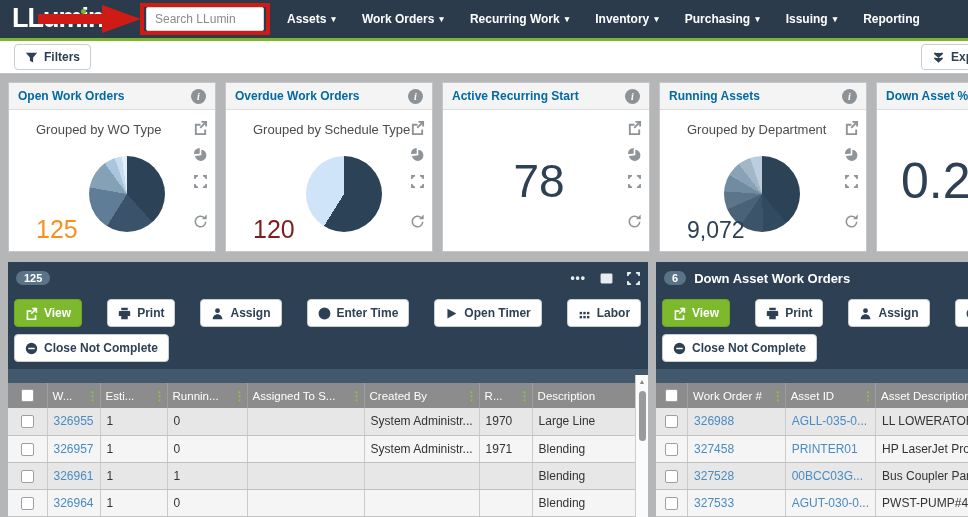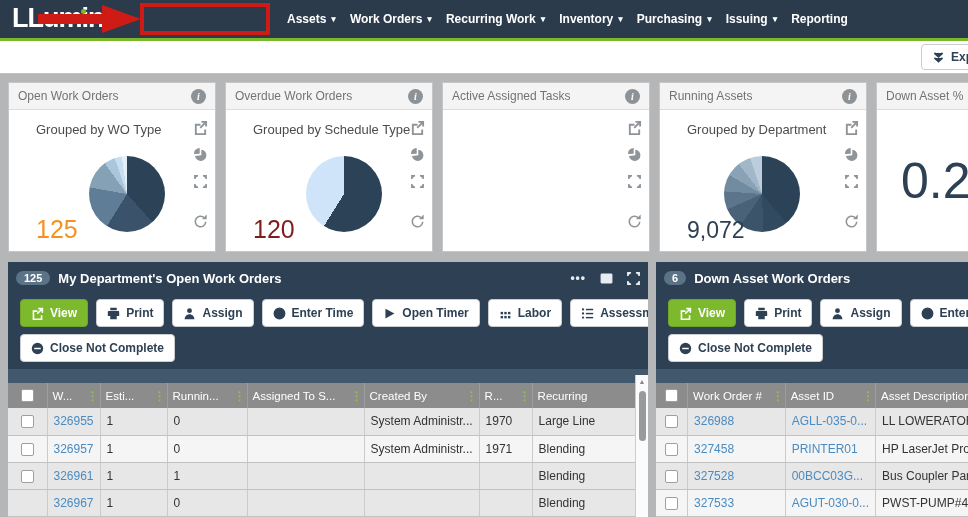--- a/index.html
+++ b/index.html
@@ -8,59 +8,59 @@
 
   
   .navbar { position:absolute; left:0; top:0; width:968px; height:38px; background:#2c3b4c; z-index:4; }
   .greenline { position:absolute; left:0; top:38px; width:968px; height:3px; background:#7ab829; z-index:4; }
   .logo { position:absolute; left:12px; top:3px; font-size:27px; font-weight:700; color:#fff; letter-spacing:-1px; }
   .logo-dot { position:absolute; left:81px; top:9px; width:5px; height:5px; border-radius:50%; background:#7ab829; }
   .search { position:absolute; left:146px; top:7px; width:118px; height:24px; border:1px solid #d6d6d6; border-radius:2px; padding:0 8px; font-size:12px; font-family:"Liberation Sans",sans-serif; color:#333; }
   .search::placeholder { color:#8a8a8a; }
   .anno-rect { position:absolute; left:140px; top:3px; width:130px; height:32px; border:4px solid #ce1b16; z-index:6; pointer-events:none; }
   .anno-arrow { position:absolute; left:38px; top:5px; z-index:6; pointer-events:none; }
-  .menus { position:absolute; left:287px; top:0; height:38px; display:flex; align-items:center; gap:14px; }
+  .menus { position:absolute; left:287px; top:0; height:38px; display:flex; align-items:center; gap:26px; }
   .menu-item { color:#fff; font-size:12px; font-weight:700; display:flex; align-items:center; gap:5px; cursor:pointer; white-space:nowrap; }
   .caret { font-size:9px; line-height:1; }
 
   
   .toolbar { position:absolute; left:0; top:41px; width:968px; height:33px; background:#fff; border-bottom:1px solid #c2c2c2; z-index:3; }
   .wbtn { display:inline-flex; align-items:center; gap:6px; height:26px; padding:0 10px; background:#fff; border:1px solid #c9cdd1; border-radius:4px; font-size:12px; font-weight:700; color:#2e4154; cursor:pointer; white-space:nowrap; }
   .gbtn { background:#7cb92c; border-color:#6fa824; color:#fff; }
   .filters-btn { position:absolute; left:14px; top:3px; }
   .expand-btn { position:absolute; left:921px; top:3px; width:110px; }
   .ic { width:13px; height:13px; fill:currentColor; flex:none; }
   .ic15 { width:15px; height:15px; }
 
   
   .cards { position:absolute; left:8px; top:82px; display:flex; gap:9px; width:1100px; }
   .card { width:208px; height:170px; background:#fff; border:1px solid #c6c6c6; flex:none; }
   .chdr { height:27px; background:#f4f4f4; border-bottom:1px solid #dcdcdc; display:flex; align-items:center; padding:0 9px; }
-  .ctitle { font-size:12px; font-weight:400; color:#737373; }
+  .ctitle { font-size:12px; font-weight:700; color:#0369a1; }
   .info { margin-left:auto; width:15px; height:15px; border-radius:50%; background:#8d9296; color:#fff; font-size:10px; font-weight:700; font-style:italic; display:flex; align-items:center; justify-content:center; font-family:"Liberation Serif",serif; }
   .cbody { position:relative; height:141px;margin-left:16px; }
   .sub { position:absolute; left:11px; top:12px; font-size:13px; color:#4c4c4c; }
   .icol { position:absolute; right:7px; top:10px; display:flex; flex-direction:column; align-items:center; color:#8f9499; }
   .icol > * { cursor:pointer; }
   .icol .gap1 { margin-top:13px; } .icol .gap2 { margin-top:14px; } .icol .gap3 { margin-top:26px; }
   .pie { position:absolute; width:76px; height:76px; border-radius:50%; left:64px; top:46px; }
   .num { position:absolute; left:11px; bottom:7px; font-size:25px; }
   .numbig { position:absolute; left:0; right:30px; top:0; bottom:0; display:flex; align-items:center; justify-content:center; font-size:46px; }
   .numbig.leftalign { left:8px; right:0; justify-content:flex-start; font-size:50px; }
 
   
   .panel { position:absolute; top:262px; height:255px; background:#2e4154; overflow:hidden; }
   .panel1 { left:8px; width:640px; }
   .panel2 { left:656px; width:650px; }
   .ptitle { height:32px; display:flex; align-items:center; gap:8px; padding:0 8px; color:#fff; font-size:13px; font-weight:700; }
   .badge { background:#5b7386; color:#fff; border-radius:10px; padding:1px 8px; font-size:11px; font-weight:700; }
   .picons { margin-left:auto; display:flex; align-items:center; gap:14px; color:#e8edf2; }
   .picons > * { cursor:pointer; }
   .ellip { font-size:12px; letter-spacing:1px; font-weight:700; }
-  .btnrow { display:flex; gap:8px; padding:5px 0 0 12px; }
+  .btnrow { display:flex; gap:25px; padding:5px 0 0 6px; }
   .btnrow2 { padding-top:7px; }
   .btnrow .wbtn { height:28px; }
   .strip { height:14px; background:#42586c; margin-top:7px; }
   .gridwrap { position:relative; background:#fff; }
   table { border-collapse:collapse; table-layout:fixed; }
   th { height:25px; background:#8c8c8c; color:#fff; font-size:11.5px; font-weight:400; text-align:left; padding:0 5px; border-right:1px solid #9d9d9d; position:relative; overflow:hidden; white-space:nowrap; }
   .colmenu { position:absolute; right:1px; top:50%; transform:translateY(-50%); color:#8fc43f; font-size:12px; font-weight:700; cursor:pointer; }
   td { height:27px; padding:0 6px; border-right:1px solid #cbcbcb; border-bottom:1px solid #c2c2c2; font-size:12px; color:#333; overflow:hidden; white-space:nowrap; }
   tr.odd td { background:#e7e7e7; } tr.even td { background:#f5f5f5; }
   td.cbcell, th.cbcell { background:#dfdfdf; text-align:center; padding:0; }
@@ -70,20 +70,21 @@
   .vscroll { position:absolute; right:0; top:113px; bottom:0; width:13px; background:#fbfbfb; border-left:1px solid #ccc; z-index:2; }
   .vscroll .arr { display:block; text-align:center; font-size:7px; color:#888; padding-top:3px; }
   .vthumb { position:absolute; left:3px; top:16px; width:7px; height:50px; background:#9a9a9a; border-radius:4px; cursor:grab; }
 </style>
 </head>
 <body>
 
 <div class="navbar">
   <div class="logo">LLumin</div>
   <div class="logo-dot"></div>
+  <input class="search" placeholder="Search LLumin" style="">
   <div class="menus">
     <div class="menu-item">
         <span>Assets</span>
         <span class="caret">▾</span>
       </div>
     <div class="menu-item">
         <span>Work Orders</span>
         <span class="caret">▾</span>
       </div>
     <div class="menu-item">
@@ -107,20 +108,26 @@
       </div>
   </div>
 </div>
 <div class="greenline"></div>
 <div class="anno-rect"></div>
 <svg class="anno-arrow" width="105" height="28" viewBox="0 0 105 28">
     <polygon points="0,9 64,9 64,0 103,14 64,28 64,19 0,19" fill="#ce1b16"></polygon>
   </svg>
 
 <div class="toolbar">
+  <button class="wbtn filters-btn">
+    <svg class="ic" viewBox="0 0 16 16">
+        <path d="M1 2h14L10 8v6l-4-2V8z"></path>
+      </svg>
+    <span>Filters</span>
+  </button>
   <button class="wbtn expand-btn">
     <svg class="ic" viewBox="0 0 16 16" fill="none" stroke="currentColor" stroke-width="2.2">
         <path d="M3 2.5l5 4.5 5-4.5M3 8.5l5 4.5 5-4.5"></path>
       </svg>
     <span>Expand</span>
   </button>
 </div>
 
 <div class="cards">
 
@@ -175,40 +182,41 @@
             <path d="M14.6 0.6v5h-5z" fill="currentColor"></path>
           </svg>
       </div>
       <div class="pie" style="background: conic-gradient(rgb(44, 66, 87) 0deg, rgb(44, 66, 87) 212deg, rgb(207, 228, 248) 212deg, rgb(207, 228, 248) 360deg);"></div>
       <div class="num" style="color: #7f1d1d;">120</div>
     </div>
   </div>
 
   <div class="card">
     <div class="chdr">
-        <span class="ctitle">Active Assigned Tasks</span>
+        <span class="ctitle">Active Recurring Start</span>
       <span class="info">i</span>
       </div>
     <div class="cbody">
       <div class="icol">
         <svg class="ic15" viewBox="0 0 16 16" fill="currentColor">
             <path d="M2 4h6v2H4v8h8v-4h2v6H2zM9 1h6v6h-2V4.4L8.4 9 7 7.6 11.6 3H9z"></path>
           </svg>
         <svg class="ic gap1" viewBox="0 0 16 16" fill="currentColor">
             <path d="M9 2a7 7 0 11-7.7 7.7L9 9z"></path>
             <path d="M7 0a7 7 0 00-7 7.5L7 7z"></path>
           </svg>
         <svg class="ic gap2" viewBox="0 0 16 16" fill="none" stroke="currentColor" stroke-width="1.8">
             <path d="M1 5V1h4M11 1h4v4M15 11v4h-4M5 15H1v-4"></path>
           </svg>
         <svg class="ic15 gap3" viewBox="0 0 16 16">
             <path d="M13.6 8.3a5.6 5.6 0 11-1.7-4.3" fill="none" stroke="currentColor" stroke-width="1.7"></path>
             <path d="M14.6 0.6v5h-5z" fill="currentColor"></path>
           </svg>
       </div>
+      <div class="numbig" style="color: rgb(46, 65, 84);">78</div>
     </div>
   </div>
 
   <div class="card">
     <div class="chdr">
         <span class="ctitle">Running Assets</span>
       <span class="info">i</span>
       </div>
     <div class="cbody">
       <span class="sub">Grouped by Department</span>
@@ -239,21 +247,20 @@
       </div>
     <div class="cbody">
       <div class="numbig leftalign" style="color: rgb(46, 65, 84);">0.2</div>
     </div>
   </div>
 </div>
 
 <div class="panel panel1">
   <div class="ptitle">
     <span class="badge">125</span>
-    <span>My Department's Open Work Orders</span>
     <span class="picons">
       <span class="ellip">•••</span>
       <svg class="ic" viewBox="0 0 16 16" fill="none" stroke="currentColor" stroke-width="1.6">
           <rect x="1.5" y="2.5" width="13" height="11" rx="1"></rect>
           <path d="M1.5 5.5h13" stroke-width="3"></path>
         </svg>
       <svg class="ic" viewBox="0 0 16 16" fill="none" stroke="currentColor" stroke-width="1.8">
           <path d="M1 5V1h4M11 1h4v4M15 11v4h-4M5 15H1v-4"></path>
         </svg>
     </span>
@@ -339,21 +346,21 @@
         </colgroup>
       <thead>
           <tr>
         <th class="cbcell"><span class="cb"></span></th>
         <th><span>W...</span><span class="colmenu">⋮</span></th>
         <th><span>Esti...</span><span class="colmenu">⋮</span></th>
         <th><span>Runnin...</span><span class="colmenu">⋮</span></th>
         <th><span>Assigned To S...</span><span class="colmenu">⋮</span></th>
         <th><span>Created By</span><span class="colmenu">⋮</span></th>
         <th><span>R...</span><span class="colmenu">⋮</span></th>
-        <th><span>Recurring</span><span class="colmenu">⋮</span></th>
+        <th><span>Description</span><span class="colmenu">⋮</span></th>
       </tr>
         </thead>
       <tbody>
         <tr class="odd">
           <td class="cbcell"><span class="cb"></span></td>
           <td class="lnk">326955</td>
           <td>1</td>
           <td>0</td>
           <td></td>
           <td>System Administr...</td>
@@ -368,20 +375,30 @@
           <td></td>
           <td>System Administr...</td>
           <td>1971</td>
           <td>Blending</td>
         </tr>
         <tr class="odd">
           <td class="cbcell"><span class="cb"></span></td>
           <td class="lnk">326961</td>
           <td>1</td>
           <td>1</td>
+          <td></td>
+          <td></td>
+          <td></td>
+          <td>Blending</td>
+        </tr>
+        <tr class="even">
+          <td class="cbcell"><span class="cb"></span></td>
+          <td class="lnk">326964</td>
+          <td>1</td>
+          <td>0</td>
           <td></td>
           <td></td>
           <td></td>
           <td>Blending</td>
         </tr>
         <tr class="odd">
           <td class="cbcell"></td>
           <td class="lnk">326967</td>
           <td>1</td>
           <td>0</td>

